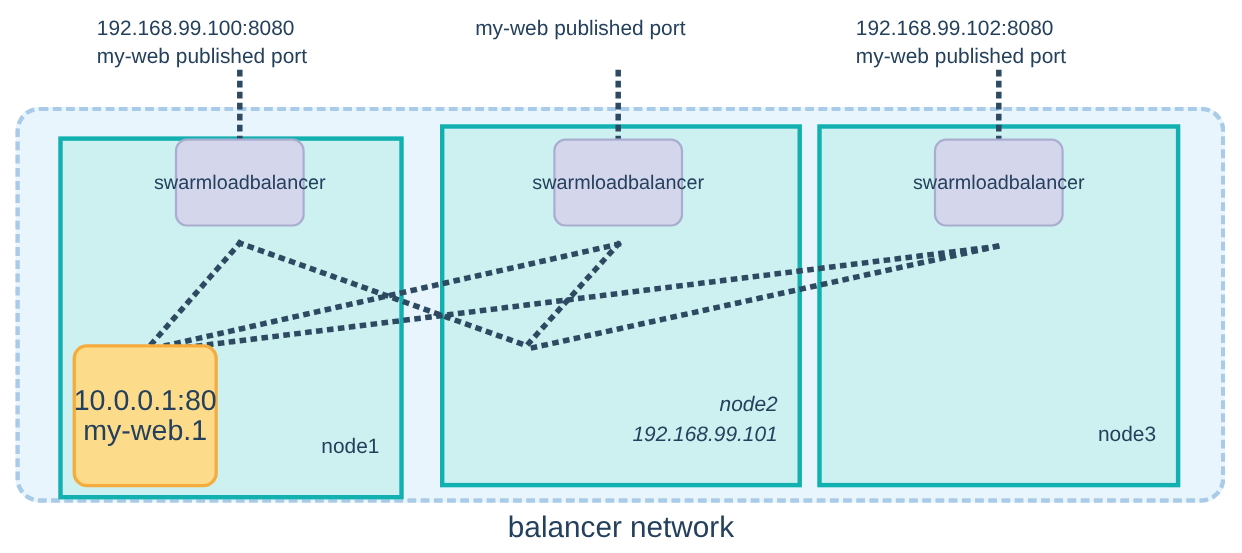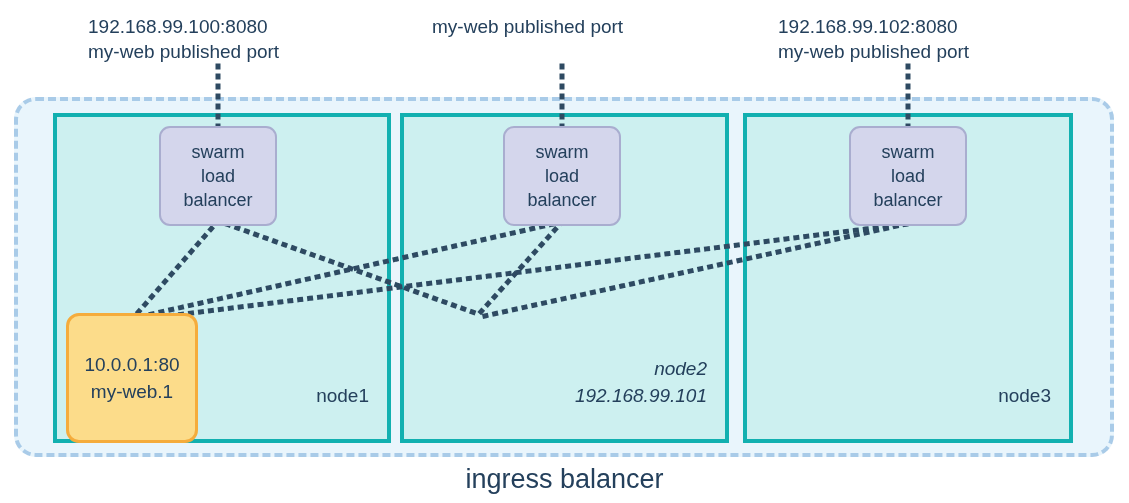--- a/index.html
+++ b/index.html
@@ -59,46 +59,46 @@
   }
   
   .node-box {
     position: absolute;
     box-sizing: border-box;
     background: #cdf0f0;
     border: 4px solid #12b0b0;
     top: 113px;
     height: 330px;
   }
-  #node-box-1 { left: 53px;  width: 338px; }
+  #node-box-1 { left: 53px;  width: 314px; margin-top: 11px; }
   #node-box-2 { left: 400px; width: 329px; font-style: italic; }
   #node-box-3 { left: 743px; width: 330px; }
   .node-caption {
     position: absolute;
     right: 18px;
     bottom: 30px;
     text-align: right;
     color: #24405c;
     font-size: 19px;
     line-height: 27px;
     white-space: nowrap;
   }
   .node-caption .ip { display: block; }
   
   .lb-box {
     position: absolute;
     box-sizing: border-box;
     width: 118px;
-    height: 100px;
+    height: 80px;
     top: 126px;
     background: #d4d6ec;
     border: 2px solid #a9adcf;
     border-radius: 11px;
     display: flex;
-    flex-direction: column;
+    flex-direction: row;
     align-items: center;
     justify-content: center;
     color: #24405c;
     font-size: 18px;
     line-height: 24px;
   }
   #lb-box-1 { left: 159px; }
   #lb-box-2 { left: 503px; }
   #lb-box-3 { left: 849px; }
   
@@ -109,21 +109,21 @@
     height: 130px;
     top: 313px;
     background: #fcdc8a;
     border: 3px solid #f5ac3c;
     border-radius: 13px;
     display: flex;
     flex-direction: column;
     align-items: center;
     justify-content: center;
     color: #24405c;
-    font-size: 19px;
+    font-size: 26px;
     line-height: 27px;
   }
   #task-box-1 { left: 66px; }
   #task-box-2 { left: 412px; }
 </style>
 </head>
 <body>
 
 <div id="canvas">
 
@@ -192,15 +192,15 @@
     <span class="l2">my-web published port</span>
   </div>
   <div class="port-label" style="left:432px; top:14px; width:260px;">
     <span class="l2">my-web published port</span>
   </div>
   <div class="port-label" style="left:778px; top:14px; width:260px;">
     <span>192.168.99.102:8080</span>
     <span class="l2">my-web published port</span>
   </div>
 
-  <div id="ingress-caption">ingress balancer</div>
+  <div id="ingress-caption">balancer network</div>
 
 </div>
 
 </body></html>

